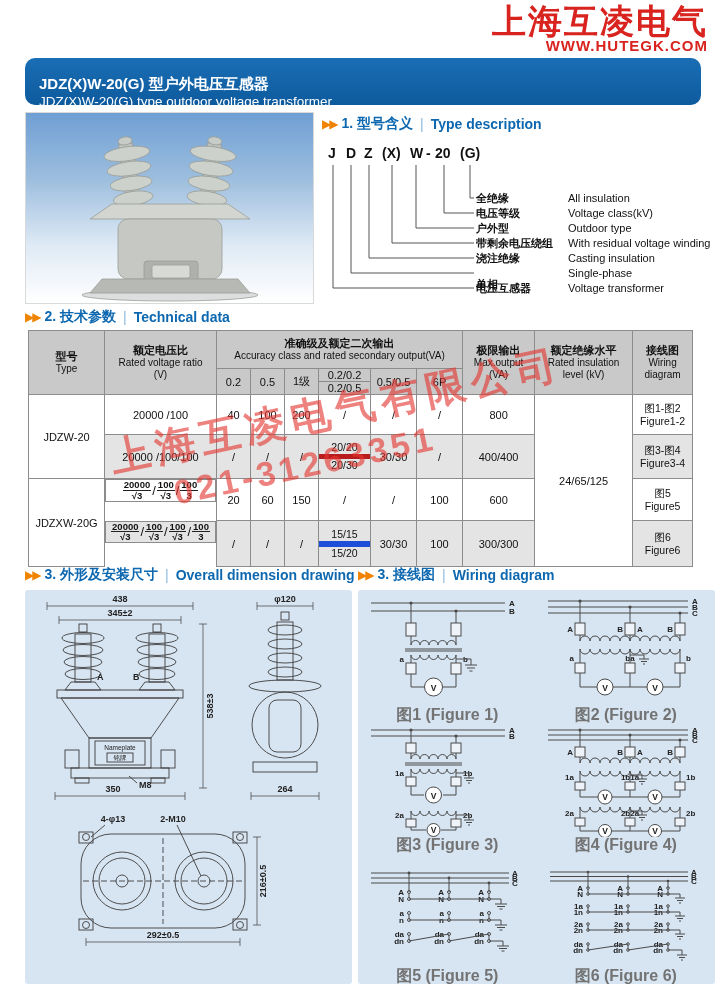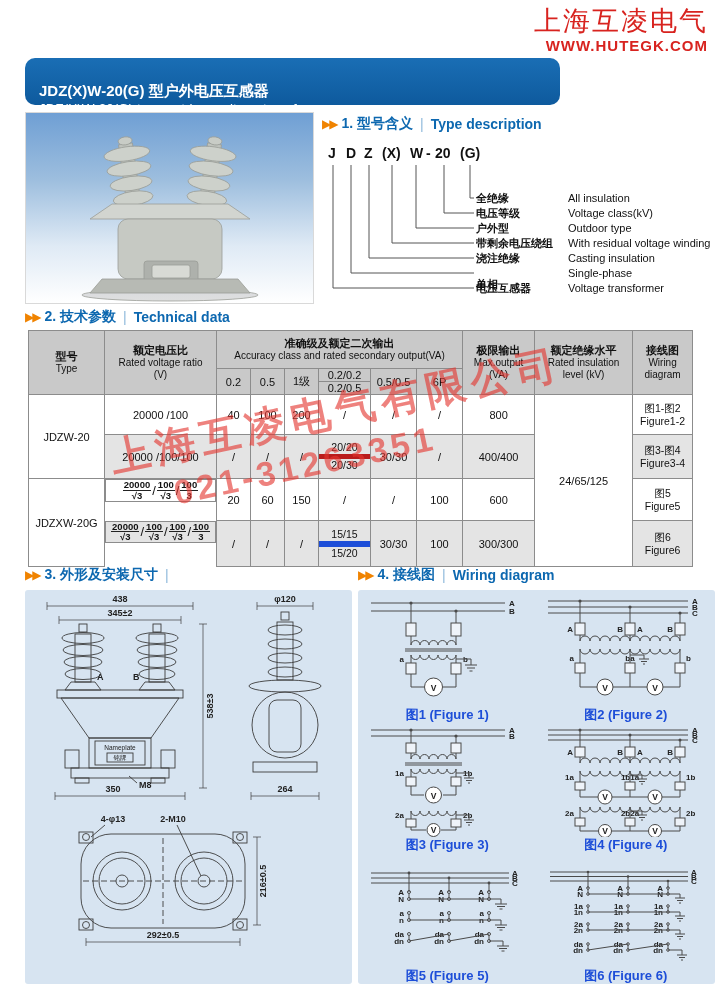--- a/index.html
+++ b/index.html
@@ -1,23 +1,23 @@
 <!DOCTYPE html>
 <html><head>
 <meta charset="utf-8">
 <style>
   html,body{margin:0;padding:0;}
   body{width:720px;height:992px;font-family:"Liberation Sans","DejaVu Sans",sans-serif;background:#fff;}
   .page{position:relative;width:720px;height:992px;overflow:hidden;background:#fff;}
   
   .logo{position:absolute;top:6px;right:12px;text-align:right;color:#d8231f;}
-  .logo-cn{font-size:27px;font-weight:normal;letter-spacing:2px;line-height:30px;}
+  .logo-cn{font-size:34px;font-weight:bold;letter-spacing:2px;line-height:30px;}
   .logo-url{font-size:15px;font-weight:bold;letter-spacing:1px;line-height:20px;}
-  .titlebar{position:absolute;left:25px;top:58px;width:535px;height:47px;box-sizing:border-box;
-    background:linear-gradient(#1a6eb5,#0e5a9d);border-radius:10px;color:#fff;padding:23px 14px;}
+  .titlebar{position:absolute;left:25px;top:58px;width:676px;height:47px;box-sizing:border-box;
+    background:linear-gradient(#1a6eb5,#0e5a9d);border-radius:10px;color:#fff;padding:16px 14px;}
   .titlebar .l1{font-size:15px;font-weight:bold;line-height:19px;}
   .titlebar .l2{font-size:13.5px;line-height:18px;}
   
   .sec-title{position:absolute;display:flex;align-items:center;gap:5px;font-size:14px;font-weight:bold;}
   .arrows{color:#f08300;font-size:12px;letter-spacing:-2px;}
   .t-cn{color:#0d68b0;}
   .t-bar{color:#8fb9db;font-weight:normal;margin:0 2px;}
   .t-en{color:#0d68b0;}
   
   .photo{position:absolute;left:25px;top:112px;width:287px;height:190px;border:1px solid #d9d9d9;
@@ -55,21 +55,21 @@
   .panel{position:absolute;top:590px;height:394px;background:#d7e4f1;border-radius:3px;}
   #panel3{left:25px;width:327px;}
   #panel4{left:358px;width:357px;}
   .dimsvg text{font-size:9px;font-weight:bold;fill:#222;}
   .dimsvg .small{font-size:6.5px;font-weight:normal;}
   .dimsvg line,.dimsvg path,.dimsvg rect,.dimsvg ellipse,.dimsvg circle,.dimsvg polygon{stroke:#3c3c3c;stroke-width:0.9;fill:none;}
   .dimsvg .dim{stroke:#3c3c3c;stroke-width:0.7;}
   .wiring-grid{display:grid;grid-template-columns:1fr 1fr;padding-top:3px;}
   .fig{display:flex;flex-direction:column;align-items:center;justify-content:flex-end;height:130px;}
   .fig.tall{height:131px;}
-  .figcap{font-size:13px;font-weight:bold;color:#1d4ed8;line-height:16px;}
+  .figcap{font-size:16px;font-weight:bold;color:#737373;line-height:16px;}
   .wd line,.wd path,.wd circle,.wd rect{stroke:#4a4a4a;stroke-width:1;fill:none;}
   .wd rect{fill:#eef3f9;}
   .wd circle.meter{fill:#fff;}
   .wd circle.dot{fill:#4a4a4a;stroke:none;}
   .wd text{font-size:8px;font-weight:bold;fill:#222;stroke:none;}
   .wd text.mv{font-size:8.5px;}
   .photosvg ellipse,.photosvg rect,.photosvg polygon{stroke:#9a9d97;stroke-width:0.8;}
 </style>
 </head>
 <body>
@@ -324,25 +324,26 @@
 
   <div class="wm">
     <div class="w1">上海互凌电气有限公司</div>
     <div class="w2">021-31263351</div>
   </div>
 
   <div class="sec-title" style="left:25px;top:566px;">
     <span class="arrows">▶▶</span>
     <span class="t-cn">3. 外形及安装尺寸</span>
     <span class="t-bar">|</span>
+    <span class="t-en">Overall dimension drawing</span>
   </div>
 
   <div class="sec-title" style="left:358px;top:566px;">
     <span class="arrows">▶▶</span>
-    <span class="t-cn">4. 接线图</span>
+    <span class="t-cn">3. 接线图</span>
     <span class="t-bar">|</span>
     <span class="t-en">Wiring diagram</span>
   </div>
 
   <div class="panel" id="panel3">
     <svg class="dimsvg" width="327" height="394" viewBox="0 0 327 394">
 
       <line class="dim" x1="22" y1="16" x2="168" y2="16"></line>
         <line class="dim" x1="22" y1="12" x2="22" y2="20"></line>
         <line class="dim" x1="168" y1="12" x2="168" y2="20"></line>

